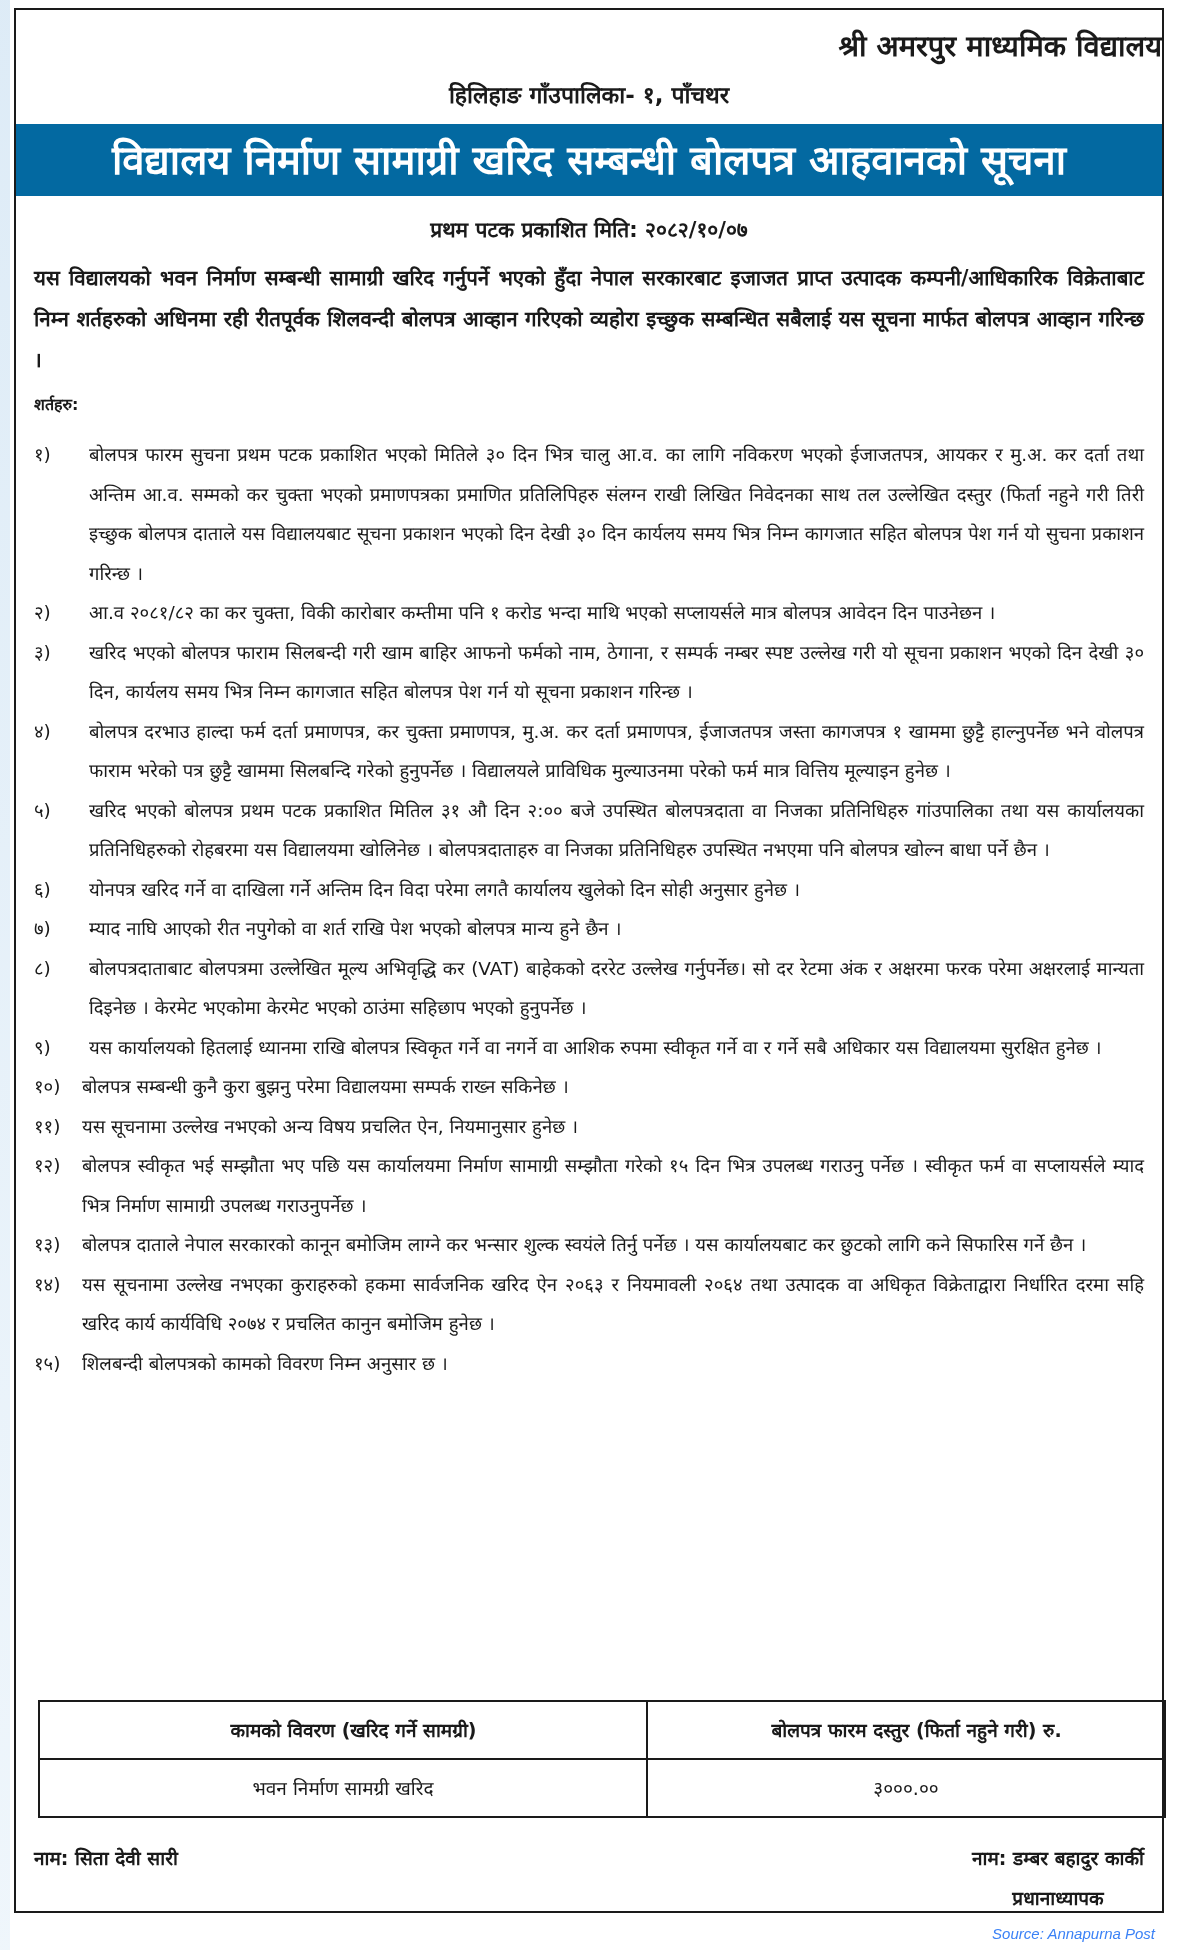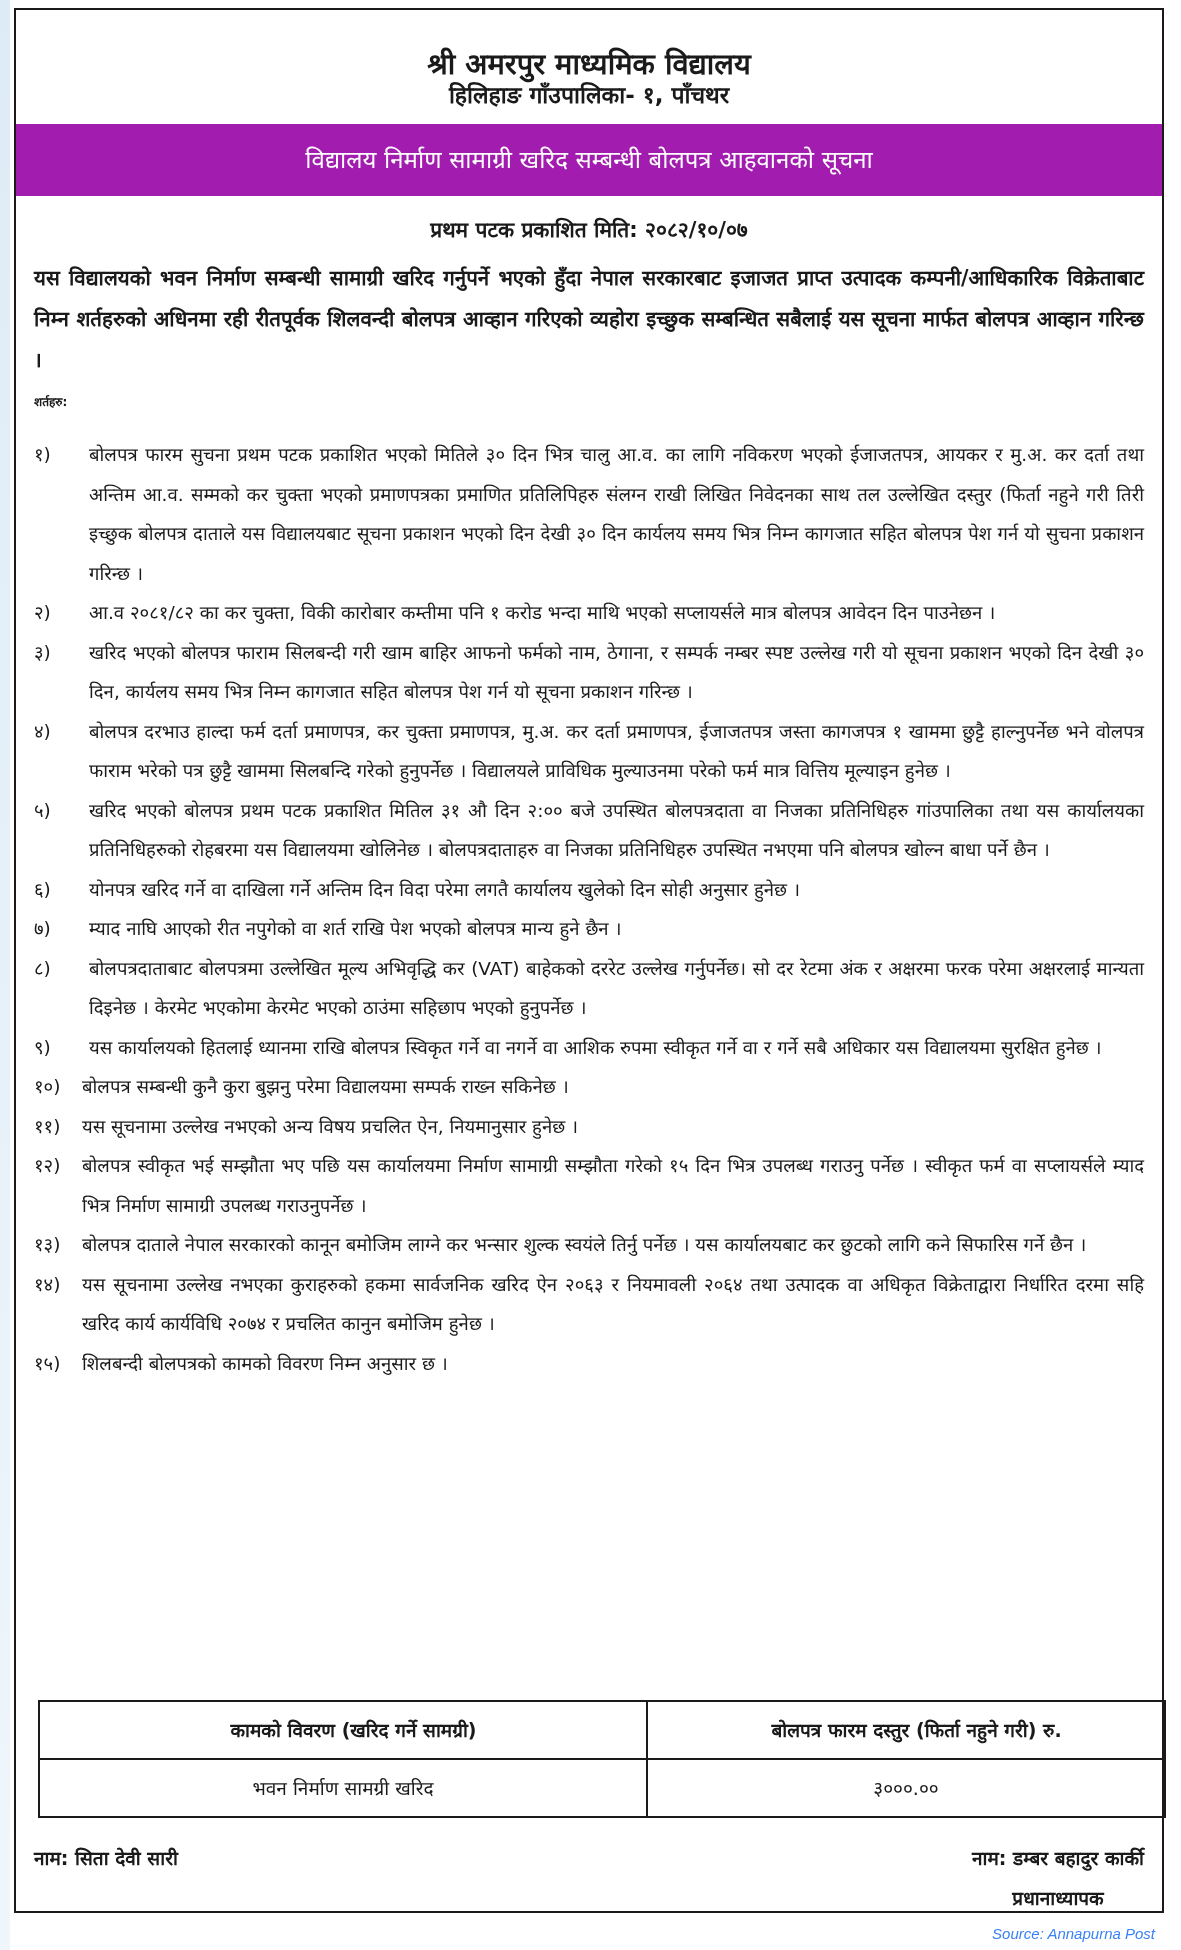--- a/index.html
+++ b/index.html
@@ -9,42 +9,42 @@
   }
   .watermark-strip {
     position: absolute; width: 22px; background: linear-gradient(180deg, #cfe3f3, #e8f2fa);
     opacity: 0.7;
   }
   .frame {
     position: absolute; left: 14px; top: 8px; width: 1150px; height: 1905px;
     border: 2px solid #1a1a1a; box-sizing: border-box; background: transparent;
   }
   .school-name {
-    position: absolute; left: 0; right: 0; top: 33px; text-align: center;
+    position: absolute; left: 0; right: 0; top: 15px; text-align: right;
     font-size: 29px; font-weight: bold;
   }
   .school-address {
     position: absolute; left: 0; right: 0; top: 68px; text-align: center;
     font-size: 23px; font-weight: bold;
   }
   .banner {
     position: absolute; left: 0; right: 0; top: 114px; height: 72px;
-    background: #a21caf; color: #ffffff; text-align: center;
-    font-size: 24px; font-weight: normal; line-height: 72px;
+    background: #0369a1; color: #ffffff; text-align: center;
+    font-size: 40px; font-weight: bold; line-height: 72px;
   }
   .pub-date {
     position: absolute; left: 0; right: 0; top: 205px; text-align: center;
     font-size: 21px; font-weight: bold;
   }
   .intro {
     position: absolute; left: 18px; right: 18px; top: 248px;
     font-size: 20.5px; font-weight: bold; line-height: 41px; text-align: justify;
   }
   .conditions-heading {
-    position: absolute; left: 18px; top: 383px; font-size: 12px; font-weight: bold;
+    position: absolute; left: 18px; top: 383px; font-size: 16px; font-weight: bold;
   }
   .conditions {
     position: absolute; left: 18px; right: 18px; top: 425px;
   }
   .cond {
     display: flex; font-size: 18.5px; line-height: 39.5px;
   }
   .cond .num { width: 55px; flex: 0 0 55px; }
   .cond .num.wide { width: 48px; flex: 0 0 48px; }
   .cond .txt { flex: 1; text-align: justify; }

